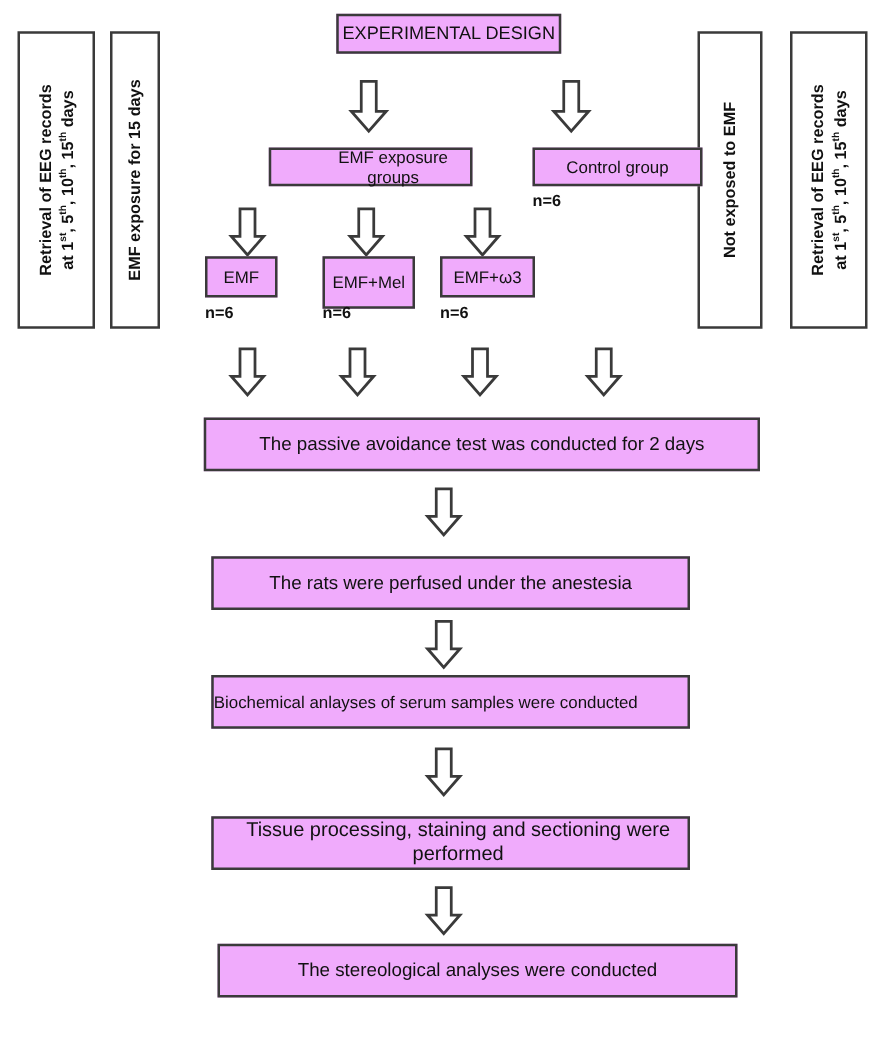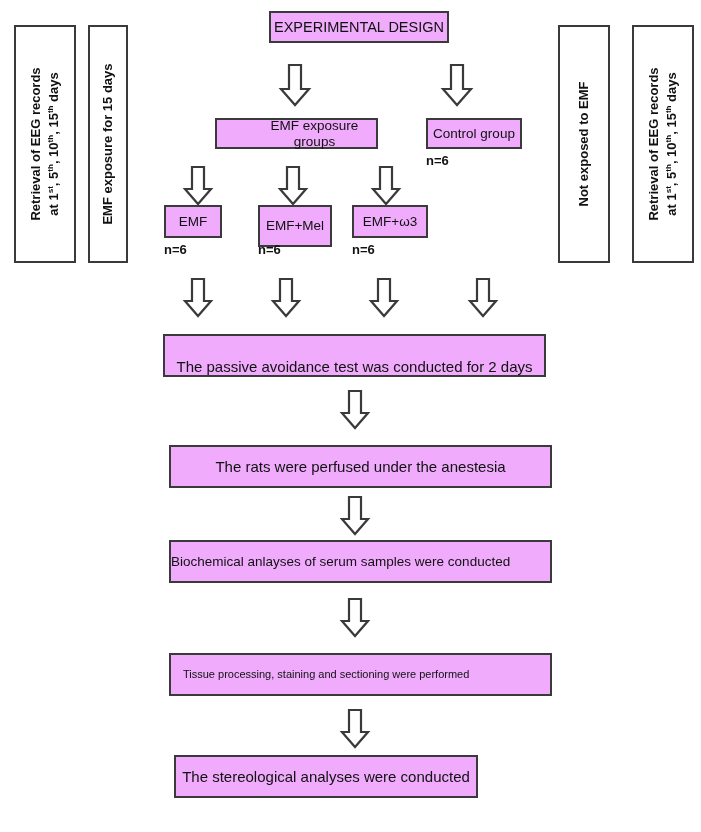--- a/index.html
+++ b/index.html
@@ -73,22 +73,22 @@
   .small-box { font-size: 13.5px; }
   .flow-box  { font-size: 15px; }
   .flow-box.left-align {
     justify-content: flex-start;
     font-size: 13.5px;
     text-align: left;
   }
   .flow-box.left-align2 {
     justify-content: flex-start;
     padding-left: 12px;
-    font-size: 11px;
-    text-align: left;
+    font-size: 16px;
+    text-align: center;
   }
   .cap-n { font-size: 13px; }
 </style>
 </head>
 <body>
 
 <div id="canvas">
 
   <div class="vbox" style="left:14px; top:25px; width:62px; height:238px;">
     <div class="vtext" style="font-size:13px;">
@@ -125,21 +125,21 @@
   <div class="arrow" style="left:440px; top:63px;">
     <svg width="34" height="44" viewBox="0 0 34 44" aria-hidden="true">
       <polygon points="11,2 23,2 23,26 31,26 17,42 3,26 11,26" fill="#ffffff" stroke="#3a3a3a" stroke-width="2.2" stroke-linejoin="miter"></polygon>
     </svg>
   </div>
 
   <div class="box group-box" style="left:215px; top:118px; width:163px; height:31px;padding-left:36px;">
     <span>EMF exposure groups</span>
   </div>
 
-  <div class="box group-box" style="left:426px; top:118px; width:96px; height:31px;">
+  <div class="box group-box" style="left:426px; top:118px; width:136px; height:31px;">
     <span>Control group</span>
   </div>
 
   <div class="caption cap-n" style="left:426px; top:153px; width:116px;">n=6</div>
 
   <div class="arrow" style="left:182px; top:166px;">
     <svg width="32" height="40" viewBox="0 0 32 40" aria-hidden="true">
       <polygon points="10,1 22,1 22,23 29,23 16,38 3,23 10,23" fill="#ffffff" stroke="#3a3a3a" stroke-width="2.2" stroke-linejoin="miter"></polygon>
     </svg>
   </div>
@@ -183,21 +183,21 @@
     <svg width="32" height="40" viewBox="0 0 32 40" aria-hidden="true">
       <polygon points="10,1 22,1 22,23 29,23 16,38 3,23 10,23" fill="#ffffff" stroke="#3a3a3a" stroke-width="2.2" stroke-linejoin="miter"></polygon>
     </svg>
   </div>
   <div class="arrow" style="left:467px; top:278px;">
     <svg width="32" height="40" viewBox="0 0 32 40" aria-hidden="true">
       <polygon points="10,1 22,1 22,23 29,23 16,38 3,23 10,23" fill="#ffffff" stroke="#3a3a3a" stroke-width="2.2" stroke-linejoin="miter"></polygon>
     </svg>
   </div>
 
-  <div class="box flow-box" style="left:163px; top:334px; width:383px; height:43px;align-items:flex-end;">
+  <div class="box flow-box" style="left:163px; top:334px; width:445px; height:43px;">
     <span>The passive avoidance test was conducted for 2 days</span>
   </div>
 
   <div class="arrow" style="left:339px; top:390px;">
     <svg width="32" height="40" viewBox="0 0 32 40" aria-hidden="true">
       <polygon points="10,1 22,1 22,23 29,23 16,38 3,23 10,23" fill="#ffffff" stroke="#3a3a3a" stroke-width="2.2" stroke-linejoin="miter"></polygon>
     </svg>
   </div>
 
   <div class="box flow-box" style="left:169px; top:445px; width:383px; height:43px;">
@@ -223,17 +223,17 @@
   <div class="box flow-box left-align2" style="left:169px; top:653px; width:383px; height:43px;">
     <span>Tissue processing, staining and sectioning were performed</span>
   </div>
 
   <div class="arrow" style="left:339px; top:709px;">
     <svg width="32" height="40" viewBox="0 0 32 40" aria-hidden="true">
       <polygon points="10,1 22,1 22,23 29,23 16,38 3,23 10,23" fill="#ffffff" stroke="#3a3a3a" stroke-width="2.2" stroke-linejoin="miter"></polygon>
     </svg>
   </div>
 
-  <div class="box flow-box" style="left:174px; top:755px; width:304px; height:43px;">
+  <div class="box flow-box" style="left:174px; top:755px; width:416px; height:43px;">
     <span>The stereological analyses were conducted</span>
   </div>
 
 </div>
 
 </body></html>

